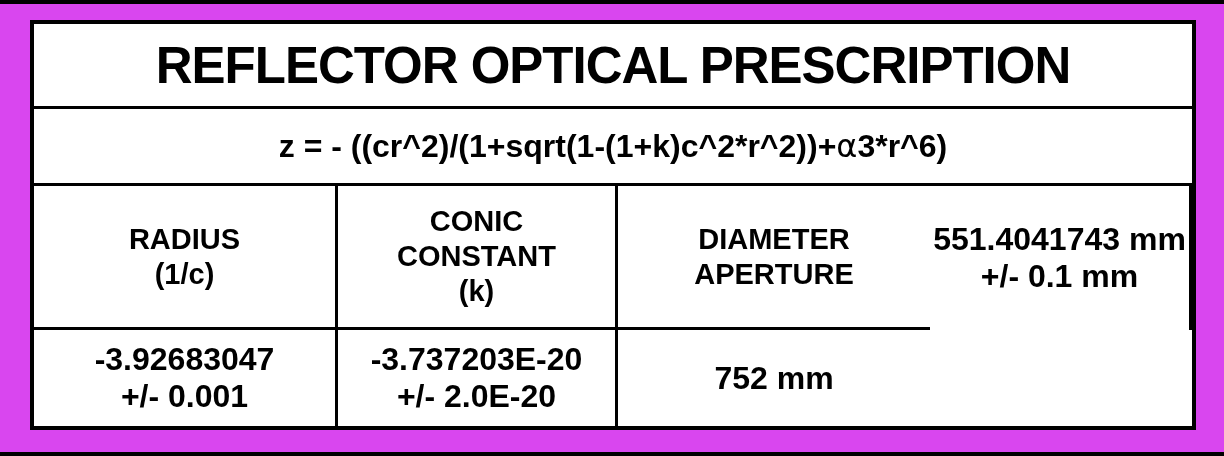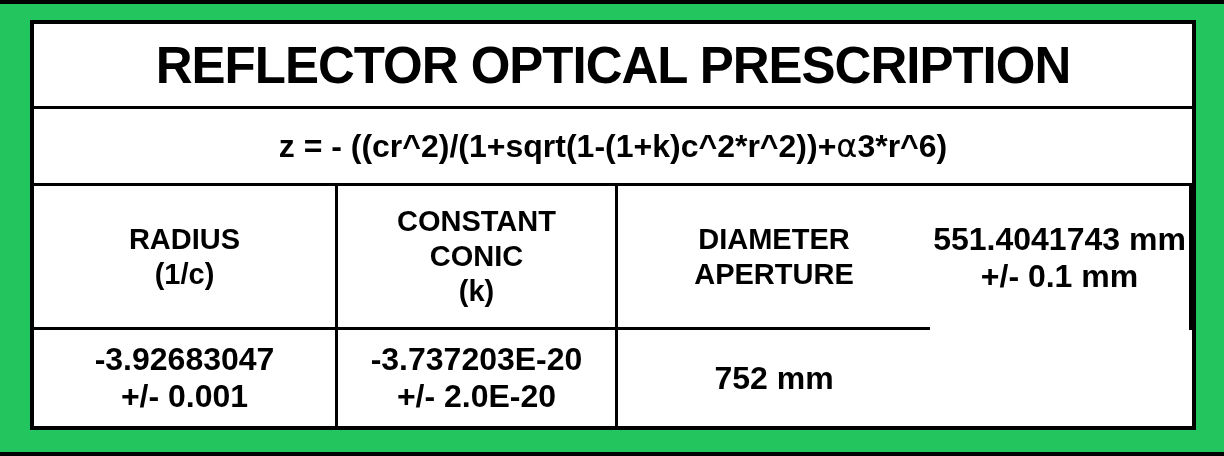--- a/index.html
+++ b/index.html
@@ -5,21 +5,21 @@
   html, body { margin: 0; padding: 0; }
   body {
     width: 1224px; height: 456px;
     background: #ffffff;
     font-family: "Liberation Sans", sans-serif;
     color: #000000;
   }
   .page {
     position: relative;
     width: 1224px; height: 456px;
-    background: #22c55e;
+    background: #d946ef;
     overflow: hidden;
   }
   .rule {
     position: absolute; left: 0; width: 1224px; height: 4px;
     background: #000000;
   }
   .rule-top { top: 0; }
   .rule-bottom { bottom: 0; }
   .ptable {
     position: absolute; left: 30px; top: 20px;
@@ -82,22 +82,22 @@
         <span>z = - ((cr^2)/(1+sqrt(1-(1+k)c^2*r^2))+</span>
         <span class="alpha">α</span>
         <span>3*r^6)</span>
       </div>
 
     <div class="cell header-cell b-right b-bottom">
       <span>RADIUS</span>
       <span>(1/c)</span>
     </div>
     <div class="cell header-cell b-right b-bottom">
+      <span>CONIC</span>
       <span>CONSTANT</span>
-      <span>CONIC</span>
       <span>(k)</span>
     </div>
     <div class="cell header-cell b-bottom">
       <span>DIAMETER</span>
       <span>APERTURE</span>
     </div>
 
     <div class="cell data-cell b-right">
       <span>551.4041743 mm</span>
       <span>+/- 0.1 mm</span>

